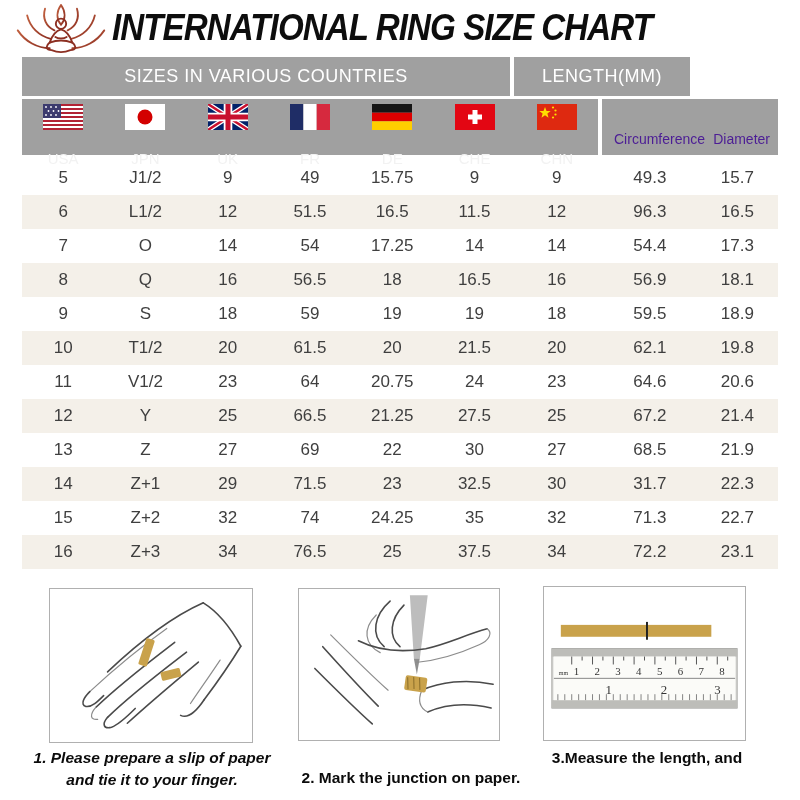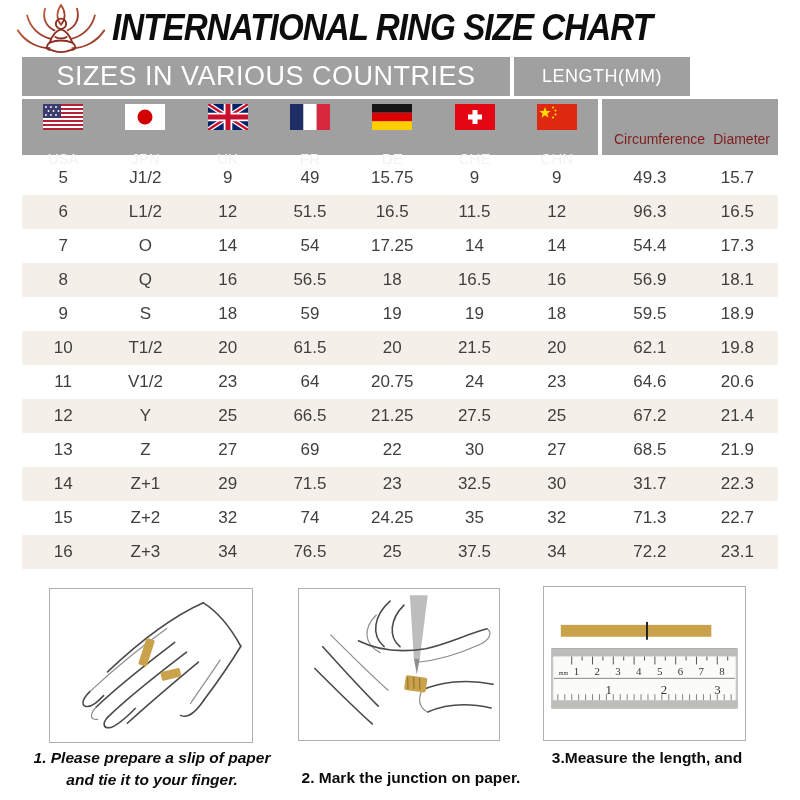--- a/index.html
+++ b/index.html
@@ -13,29 +13,29 @@
     position:absolute; left:112px; top:7px; width:560px;
     font-size:36px; font-weight:bold; font-style:italic;
     letter-spacing:-1px; color:#0d0d0d; white-space:nowrap;
     transform:scaleX(0.92); transform-origin:left center;
   }
 
   
   #sizetable { position:absolute; left:22px; top:57px; width:756px; }
   .head-row1 { display:flex; height:39px; }
   .head-row1 .cell { background:#a0a0a0; color:#fff; display:flex; align-items:center; justify-content:center; }
-  .head-row1 .left  { width:488px; font-size:27px; letter-spacing:0.5px; }
+  .head-row1 .left  { width:488px; font-size:18px; letter-spacing:0.5px; }
   .head-row1 .gap   { width:4px; background:#fff; }
   .head-row1 .right { width:176px; font-size:18px; letter-spacing:0.5px; }
   .head-gap { height:3px; background:#fff; }
   .head-row2 { display:flex; height:56px; }
   .head-row2 .left { width:576px; background:#a0a0a0; display:grid; grid-template-columns:repeat(7,1fr); }
   .head-row2 .gap  { width:4px; background:#fff; }
   .head-row2 .right{ width:176px; background:#a0a0a0; display:flex; align-items:flex-end;
-                     justify-content:space-between; padding:0 8px 8px 12px; color:#7f1d1d; font-size:14px; }
+                     justify-content:space-between; padding:0 8px 8px 12px; color:#4c1d95; font-size:14px; }
   .country-col { display:flex; flex-direction:column; align-items:center; justify-content:flex-start; padding-top:5px; }
   .country-col svg.flag { width:40px; height:26px; display:block; }
   .country-col .code { margin-top:20px; color:#f2f2f2; font-size:15px; }
 
   #tbody { margin-top:6px; }
   .tr { display:grid; grid-template-columns:repeat(7,82.28px) 104px 71px; height:34px; align-items:center; }
   .tr:nth-child(even) { background:#f4f0e9; }
   .tr .td { text-align:center; font-size:17px; color:#3f3f3f; }
 
   

